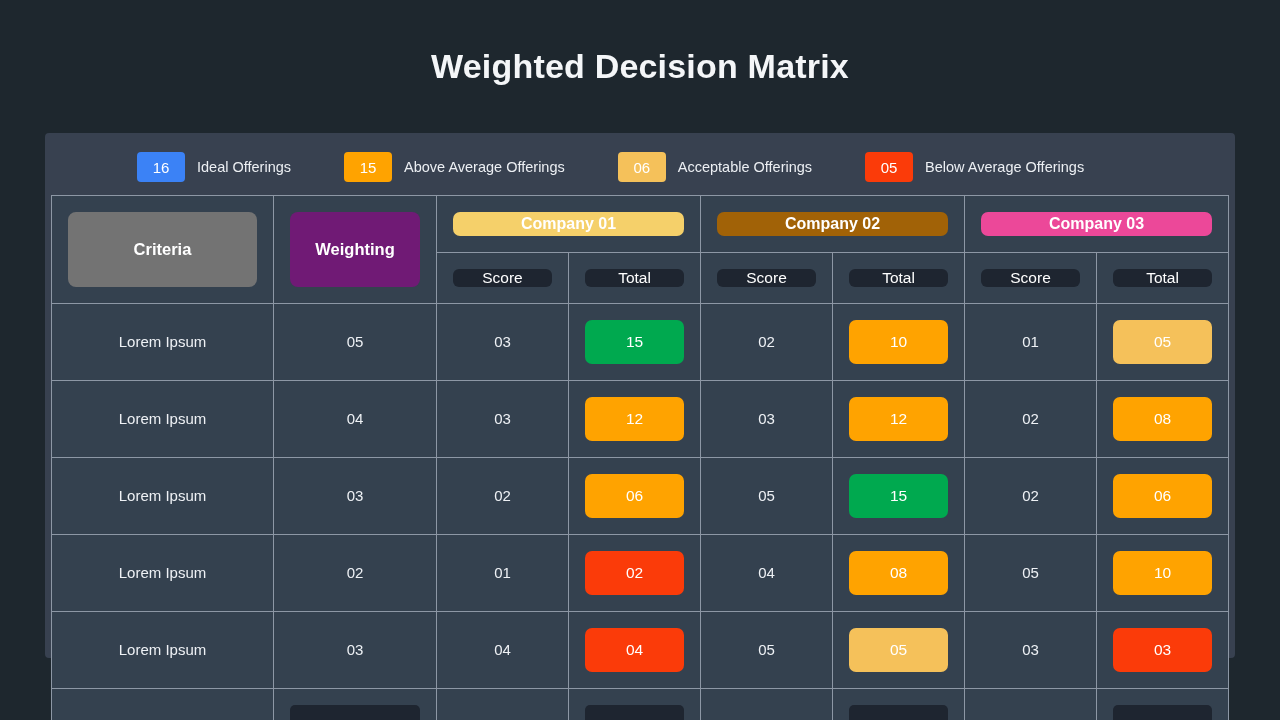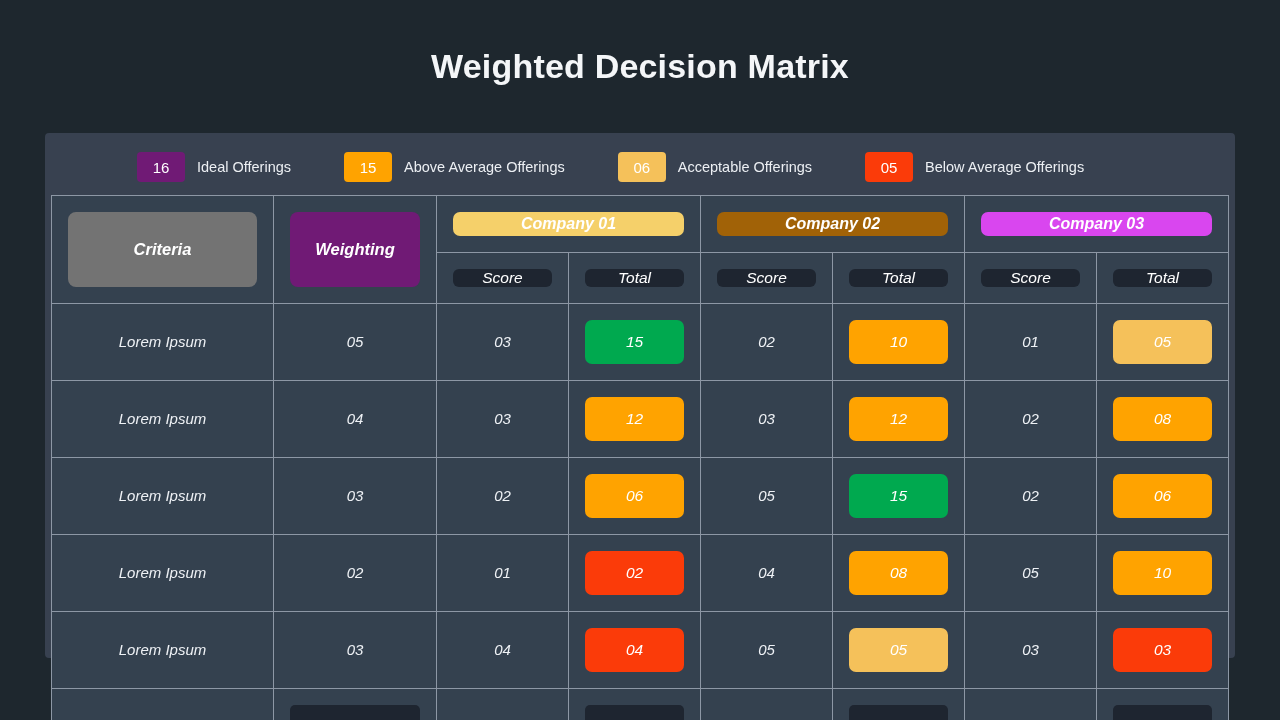--- a/index.html
+++ b/index.html
@@ -76,21 +76,20 @@
     table-layout: fixed;
     background: #34414f;
     border: 1px solid #8d97a5;
   }
   #matrix-table td, #matrix-table th {
     border: 1px solid #8d97a5;
     padding: 16px;
     text-align: center;
     vertical-align: middle;
     font-weight: normal;
-    font-style: italic;
   }
 
   col.c-criteria  { width: 222px; }
   col.c-weighting { width: 163px; }
   col.c-score     { width: 132px; }
   col.c-total     { width: 132px; }
 
   
   .hdr-green {
     height: 106px;
@@ -177,21 +176,21 @@
 </style>
 </head>
 <body>
 
 <div id="page-title">Weighted Decision Matrix</div>
 
 <div id="matrix-panel">
 
   <div id="legend">
       <div class="legend-item">
-        <div class="legend-chip" style="background: #701a75;">16</div>
+        <div class="legend-chip" style="background: #3b82f6;">16</div>
         <div class="legend-label">Ideal Offerings</div>
       </div>
       <div class="legend-item">
         <div class="legend-chip" style="background: rgb(255, 163, 0);">15</div>
         <div class="legend-label">Above Average Offerings</div>
       </div>
       <div class="legend-item">
         <div class="legend-chip" style="background: rgb(245, 193, 90);">06</div>
         <div class="legend-label">Acceptable Offerings</div>
       </div>
@@ -220,21 +219,21 @@
         <th class="hdr-green" rowspan="2">
           <div class="box" style="background: #701a75;">Weighting</div>
         </th>
         <th class="hdr-company" colspan="2">
           <div class="box" style="background: rgb(245, 208, 106);">Company 01</div>
         </th>
         <th class="hdr-company" colspan="2">
           <div class="box" style="background: #a16207;">Company 02</div>
         </th>
         <th class="hdr-company" colspan="2">
-          <div class="box" style="background: #d946ef;">Company 03</div>
+          <div class="box" style="background: #ec4899;">Company 03</div>
         </th>
       </tr>
       <tr>
         <th class="hdr-sub">
           <div class="box">Score</div>
           </th>
         <th class="hdr-sub">
           <div class="box">Total</div>
           </th>
         <th class="hdr-sub">

